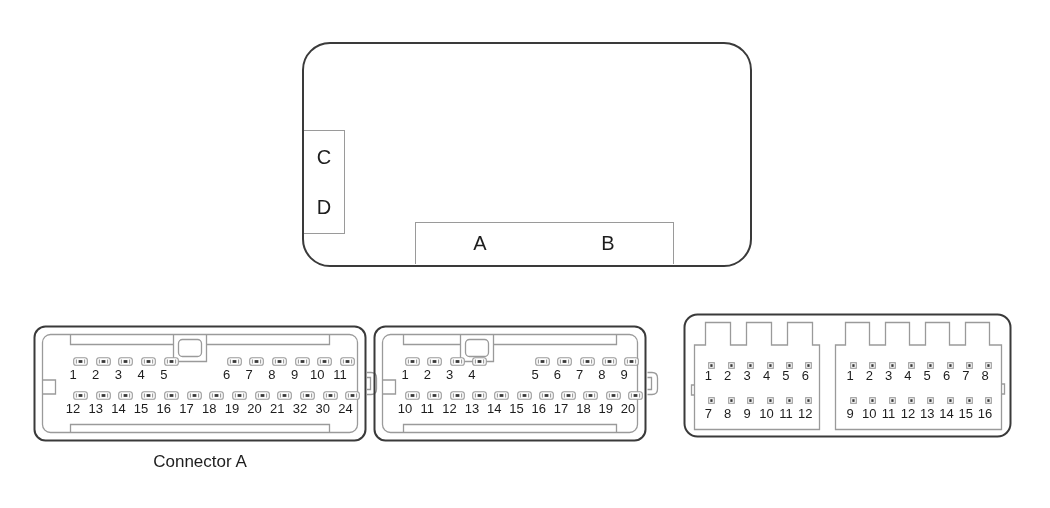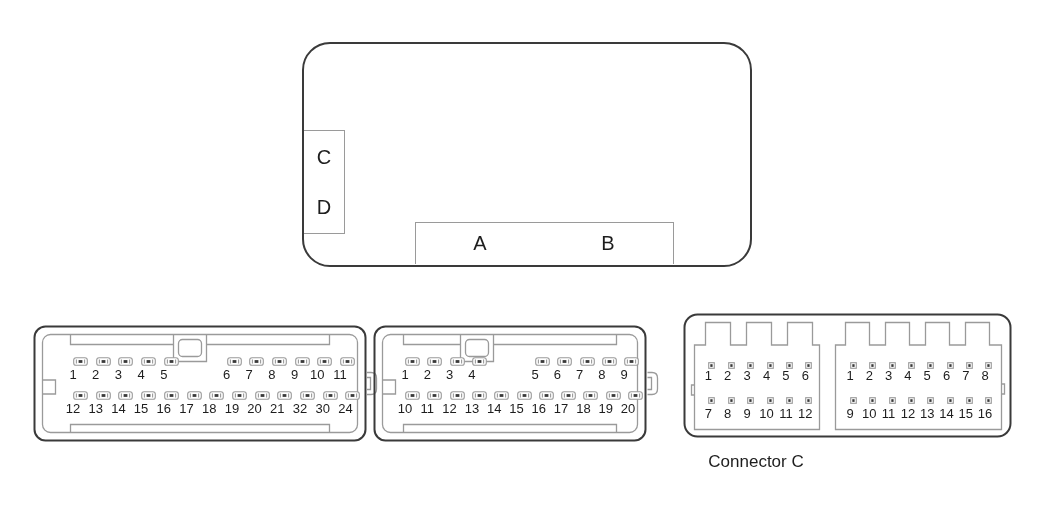--- a/index.html
+++ b/index.html
@@ -772,15 +772,15 @@
         <span class="ic" style="top: 84px;">
           <svg width="7" height="7" viewBox="0 0 7 7">
             <rect x="0.7" y="0.7" width="5.6" height="5.6" fill="#fff" stroke="#9a9a9a" stroke-width="1.1"></rect>
             <rect x="2.3" y="2.2" width="2.3" height="2.7" fill="#3a3a3a"></rect>
           </svg>
         </span>
         <span class="num" style="top: 94px;">16</span>
       </div>
     </div>
 
-  <div class="caption" style="left:676px;width:160px">Connector C</div>
+  <div class="caption" style="left:100px;width:200px">Connector A</div>
 
 </div>
 
 </body></html>

